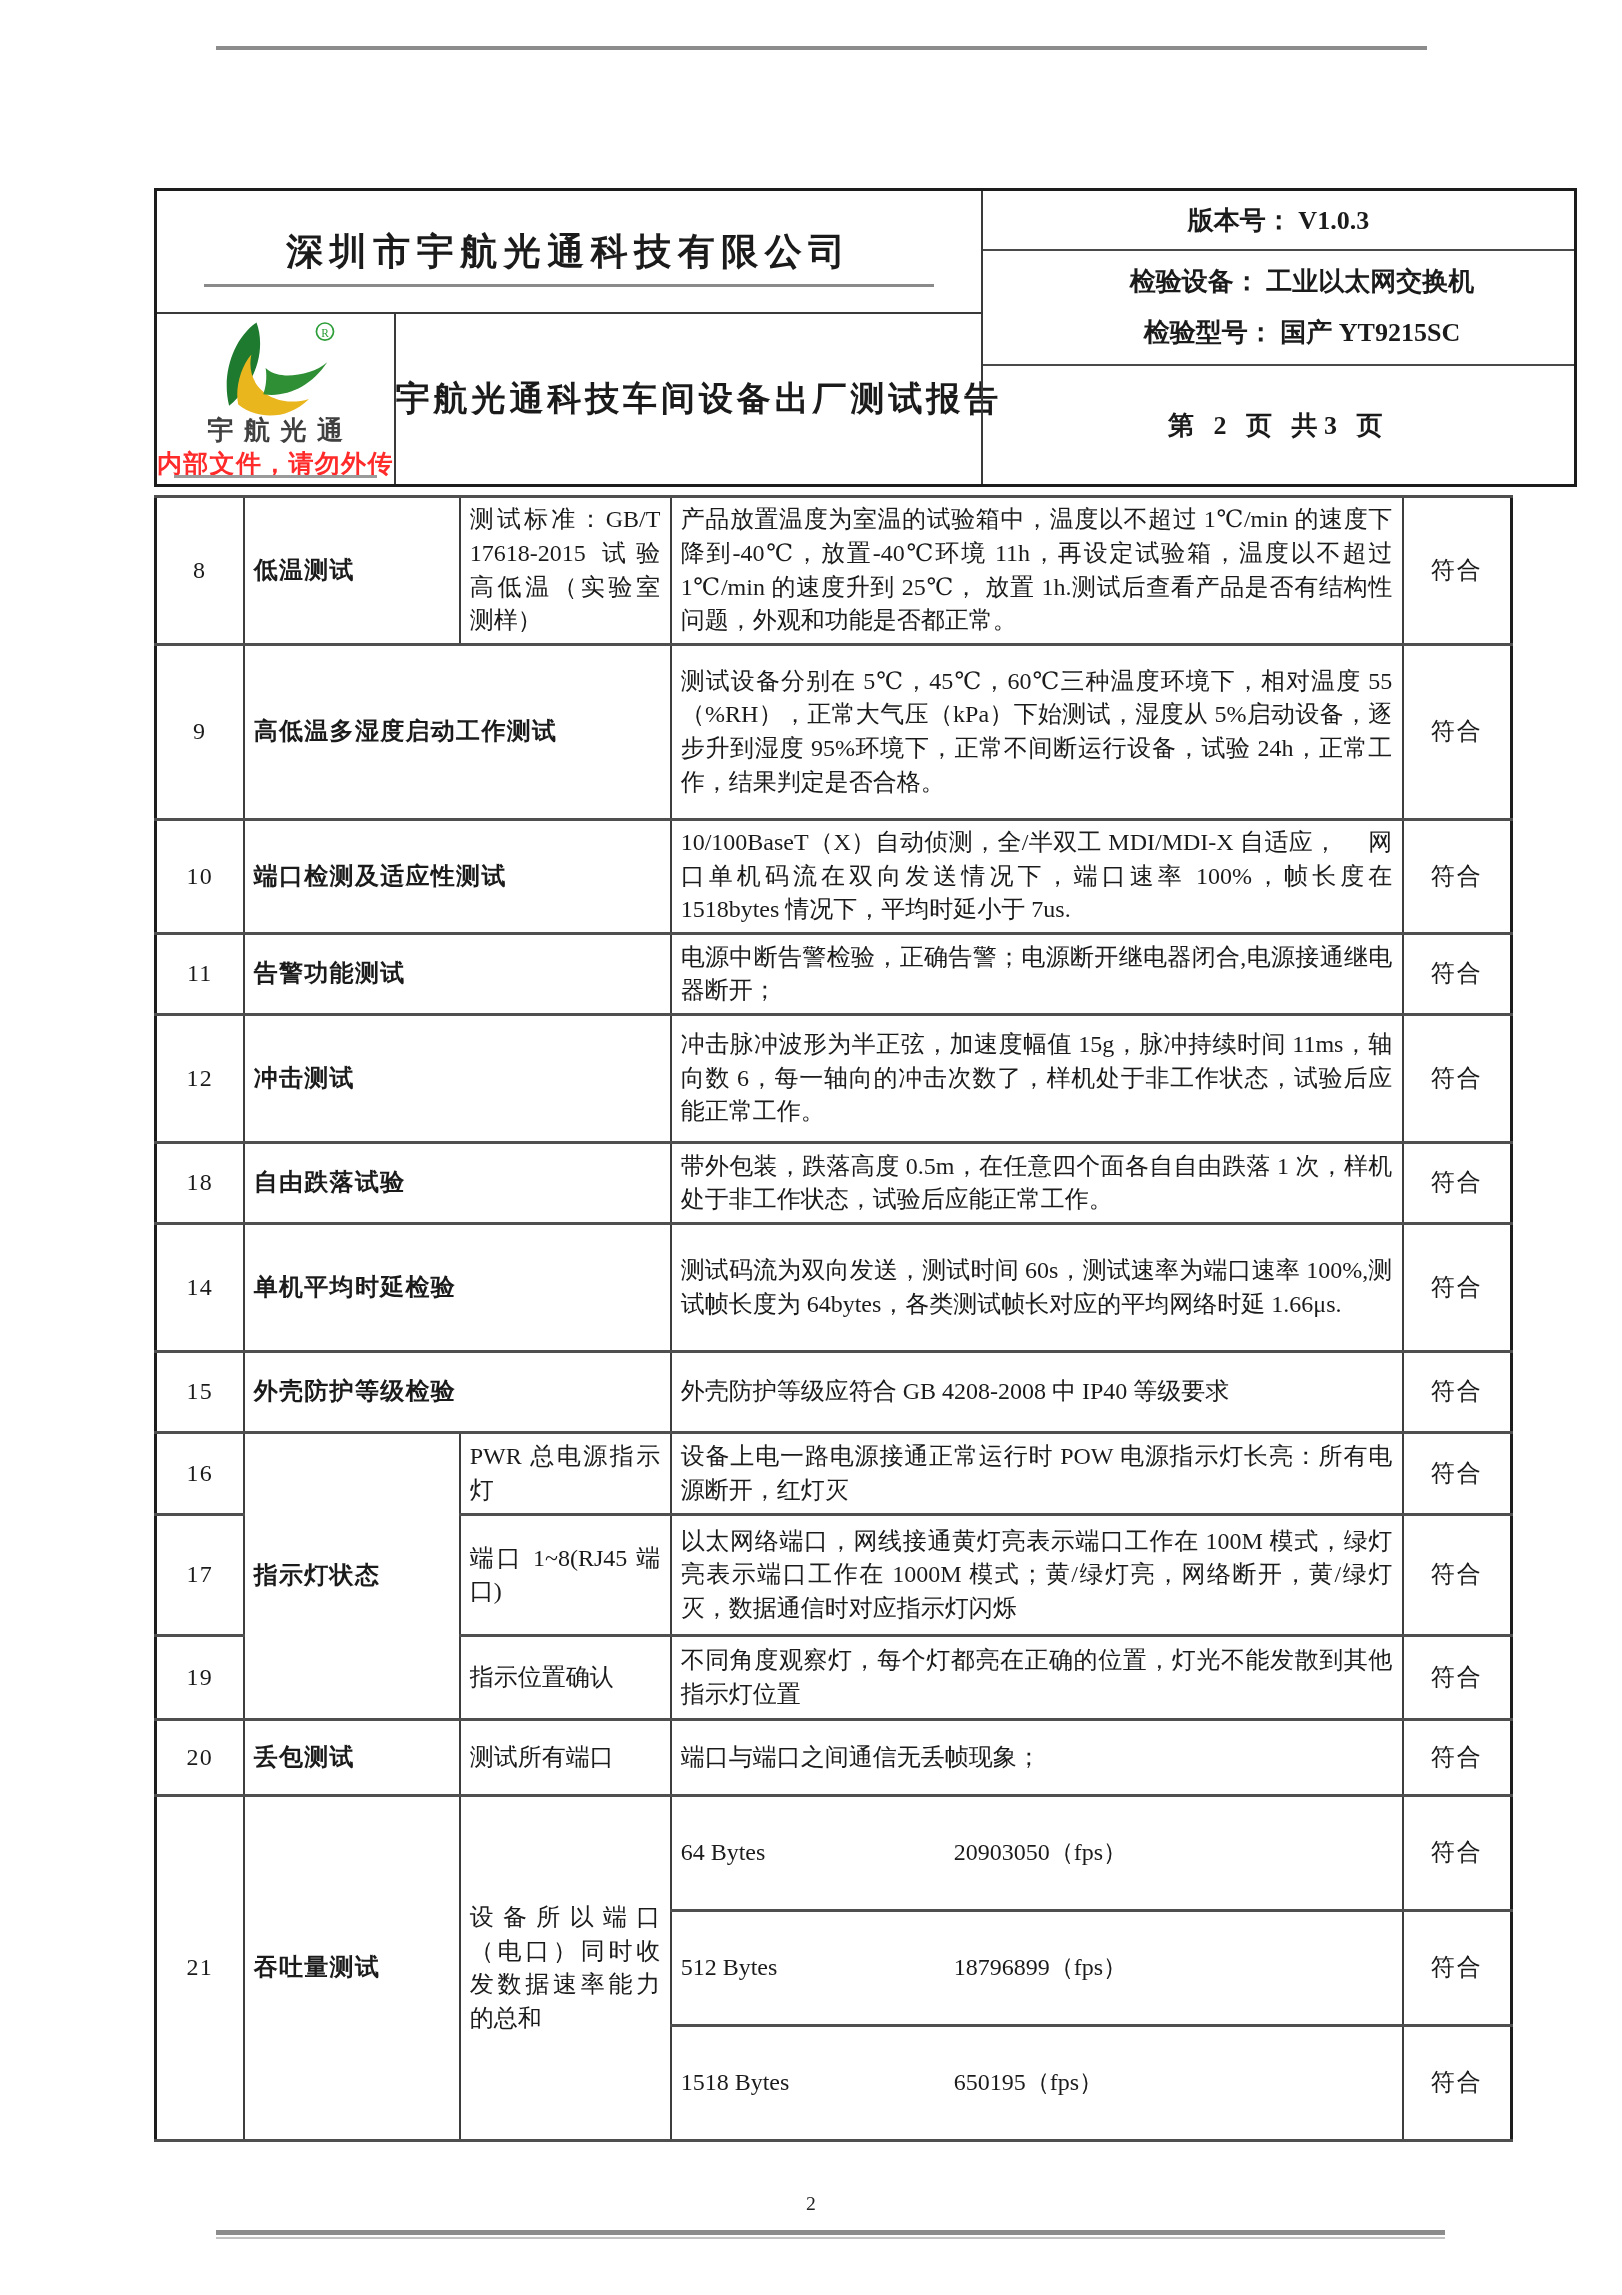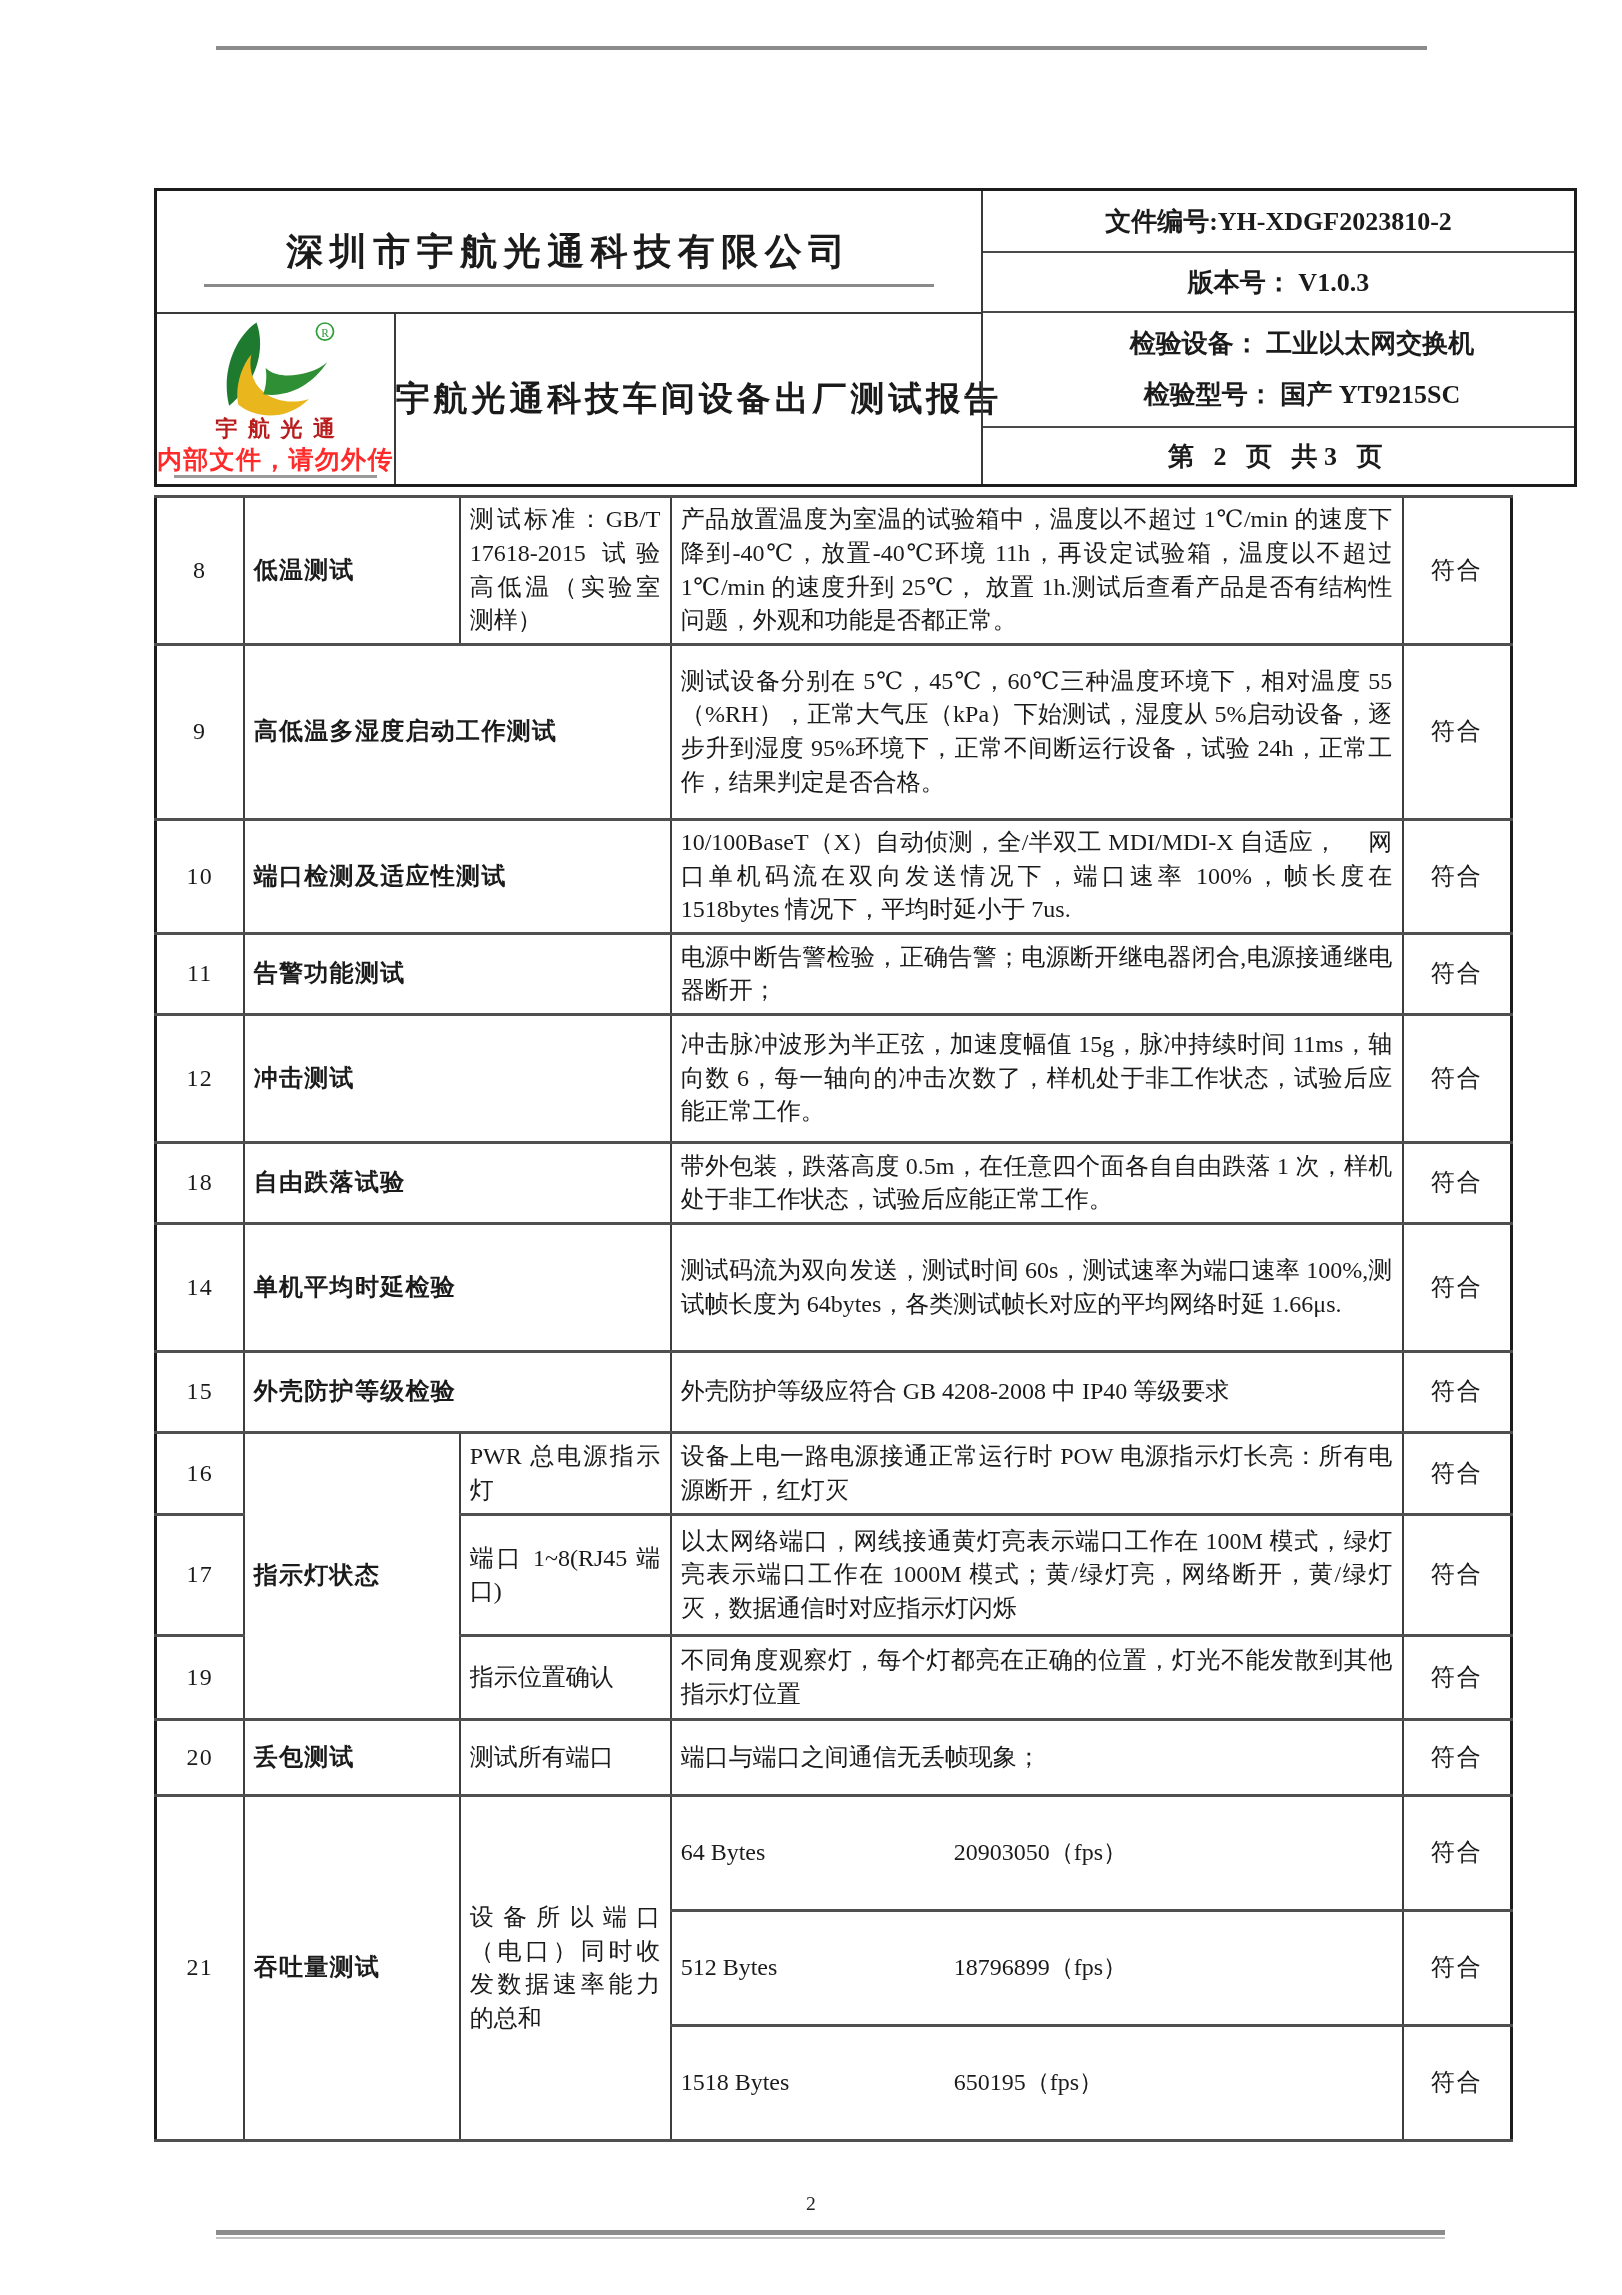--- a/index.html
+++ b/index.html
@@ -32,21 +32,21 @@
     position:absolute;left:47px;right:47px;bottom:25px;height:3.3px;background:#8a8a8a;
   }
   .logo-title-row{flex:1;display:flex;}
   .logo-cell{
     width:300px;border-right:2px solid #3a3a3a;box-sizing:border-box;
     position:relative;display:flex;flex-direction:column;align-items:center;
     padding-top:3.9px;
   }
   .logo-art{height:97px;margin-top:1.3px;}
   .brand-name{
-    font-size:22px;font-weight:bold;color:#b91c1c;letter-spacing:10.5px;
+    font-size:26px;font-weight:bold;color:#404040;letter-spacing:10.5px;
     line-height:1.05;margin-top:1.3px;white-space:nowrap;text-indent:10.5px;
   }
   .confidential{
     font-size:25px;font-weight:bold;color:#ff2a2a;letter-spacing:1.3px;
     line-height:1.1;margin-top:5.2px;white-space:nowrap;
   }
   .logo-underline{position:absolute;left:17px;right:17px;bottom:6.5px;height:2.6px;background:#9a9a9a;}
   .title-cell{
     flex:1;display:flex;flex-direction:row;align-items:center;justify-content:center;
   }
@@ -123,21 +123,20 @@
           <div class="confidential">内部文件，请勿外传</div>
           <div class="logo-underline"></div>
         </div>
         <div class="title-cell">
           <div class="title-line">宇航光通科技车间设备</div>
           <div class="title-line">出厂测试报告</div>
         </div>
       </div>
     </div>
     <div class="hdr-right">
-      <div class="meta-cell meta-doc">文件编号:YH-XDGF2023810-2</div>
       <div class="meta-cell meta-ver">版本号： V1.0.3</div>
       <div class="meta-cell meta-dev">
         <div class="meta-line">检验设备： 工业以太网交换机</div>
         <div class="meta-line">检验型号： 国产 YT9215SC</div>
       </div>
       <div class="meta-cell meta-page">第 2 页 共3 页</div>
     </div>
   </div>
 
   <table class="main">

